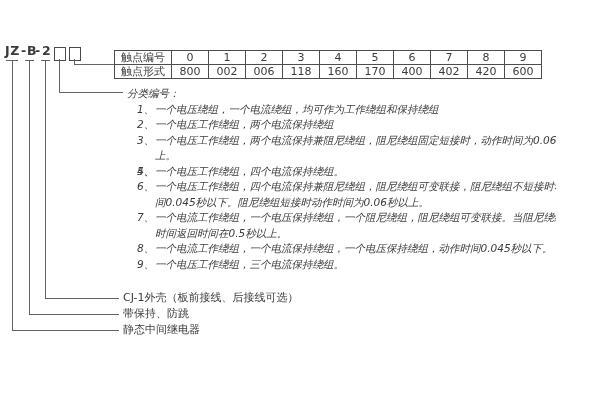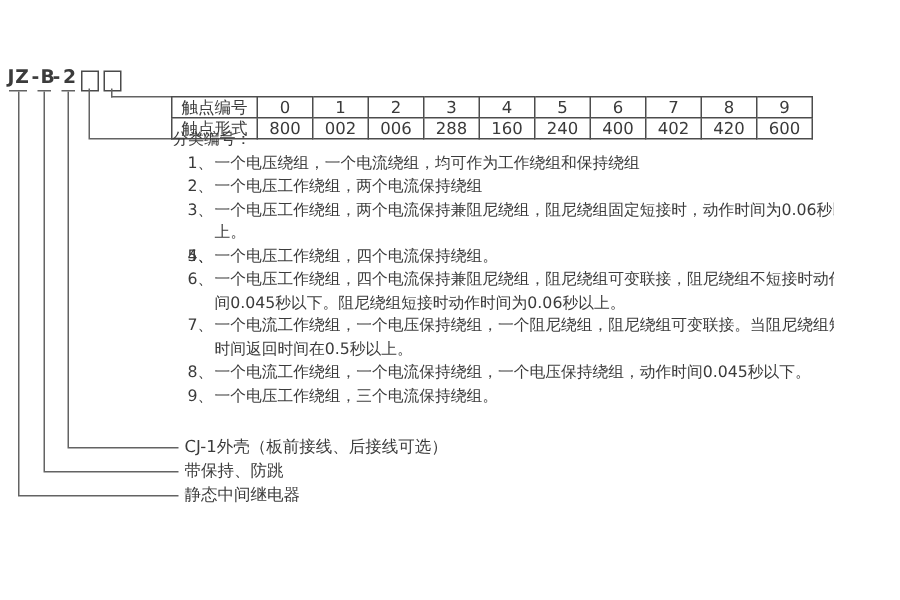--- a/index.html
+++ b/index.html
@@ -3,25 +3,25 @@
 <meta charset="utf-8">
 <style>
   html,body { margin:0; padding:0; background:#ffffff; }
   .page {
     position:relative; width:556px; height:400px; background:#ffffff;
     font-family:"DejaVu Sans", sans-serif; color:#3b3b3b; overflow:hidden;
   }
   .mchar { position:absolute; top:43px; font-size:12.5px; font-weight:600; letter-spacing:0.5px; }
   .code-box { position:absolute; top:47px; width:10px; height:12px; border:1.5px solid #4a4a4a; background:#fff; }
   .ln { position:absolute; background:#636363; }
-  .contact-table { position:absolute; left:114px; top:64px; border-collapse:collapse; font-size:11px; color:#3b3b3b; }
+  .contact-table { position:absolute; left:114px; top:50px; border-collapse:collapse; font-size:11px; color:#3b3b3b; }
   .contact-table td { border:1px solid #4d4d4d; text-align:center; padding:0; height:13px; line-height:13px; }
   .contact-table td.hdr { width:56px; }
   .contact-table td.val { width:36px; }
-  .class-list { position:absolute; left:125px; top:86px; width:452px; font-size:10.5px; line-height:15.5px; }
+  .class-list { position:absolute; left:137px; top:86px; width:452px; font-size:10.5px; line-height:15.5px;font-style:italic; }
   .list-title { margin-left:-10px; }
   .item { position:relative; padding-left:18px; }
   .item .num { position:absolute; left:0; top:0; }
   .callout { position:absolute; left:123px; font-size:11px; line-height:13px; white-space:nowrap;text-align:center; }
   .footnote { position:absolute; left:46px; top:341px; font-size:11px; white-space:nowrap; }
 </style>
 </head>
 <body>
 
 <div class="page">
@@ -62,23 +62,23 @@
       <td class="val">6</td>
       <td class="val">7</td>
       <td class="val">8</td>
       <td class="val">9</td>
     </tr>
     <tr>
       <td class="hdr">触点形式</td>
       <td class="val">800</td>
       <td class="val">002</td>
       <td class="val">006</td>
-      <td class="val">288</td>
+      <td class="val">118</td>
       <td class="val">160</td>
-      <td class="val">240</td>
+      <td class="val">170</td>
       <td class="val">400</td>
       <td class="val">402</td>
       <td class="val">420</td>
       <td class="val">600</td>
     </tr>
   </tbody>
     </table>
 
   <div class="class-list">
     <div class="list-title">分类编号：</div>

